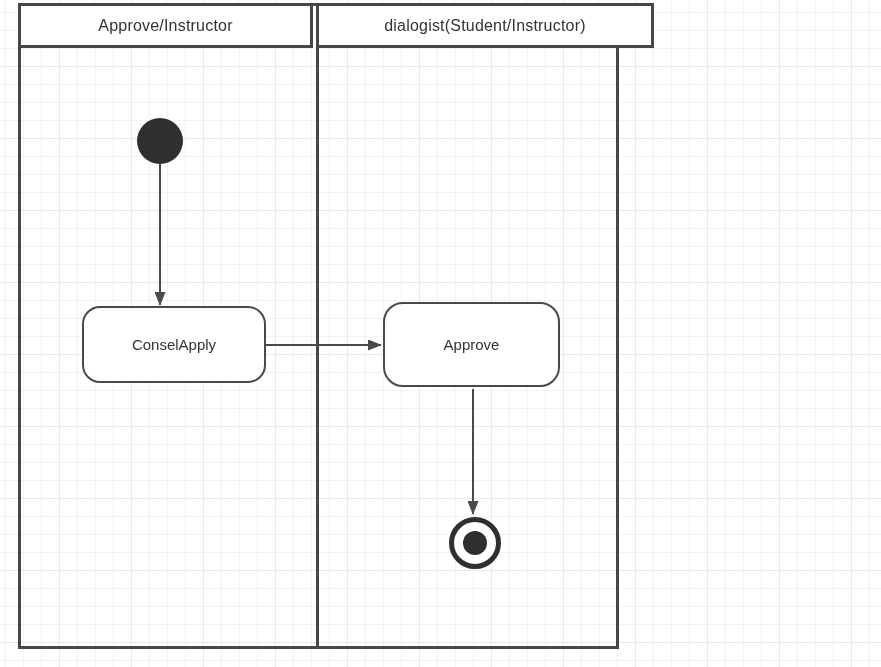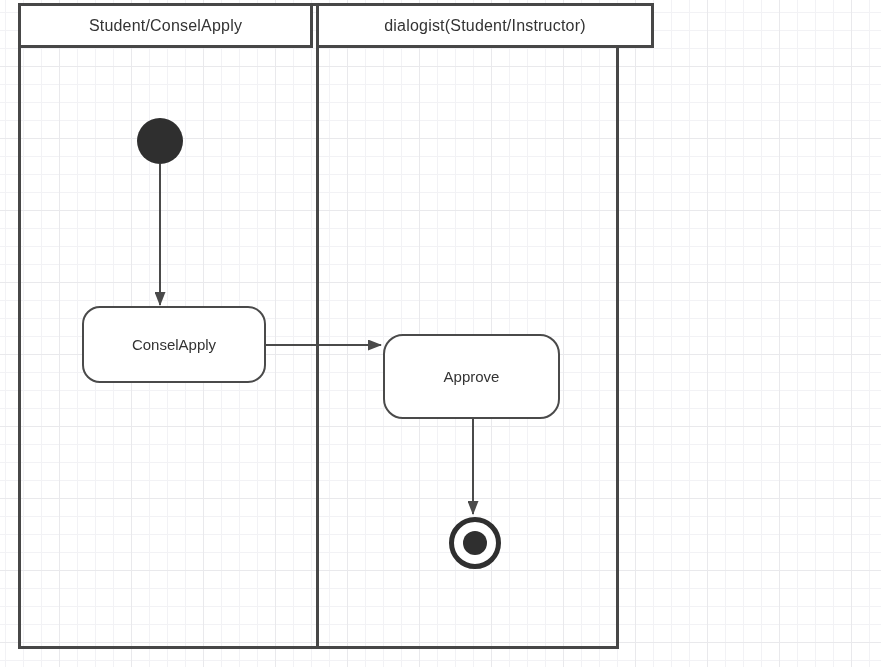--- a/index.html
+++ b/index.html
@@ -77,21 +77,21 @@
     background: var(--shape-fill, #ffffff);
     border: 2px solid var(--shape-border, #4a4a4a);
     box-sizing: border-box;
     display: flex;
     align-items: center;
     justify-content: center;
     font-size: 15px;
     color: var(--text, #333333);
   }
   .activity.consel  { left: 82px;  top: 306px; width: 184px; height: 77px; border-radius: 18px; }
-  .activity.approve { left: 383px; top: 302px; width: 177px; height: 85px; border-radius: 20px; margin-top: 32px; }
+  .activity.approve { left: 383px; top: 302px; width: 177px; height: 85px; border-radius: 20px; }
   .final-node {
     position: absolute;
     left: 449px; top: 517px;
     width: 52px; height: 52px;
     border: 5px solid var(--node-fill, #2f2f2f);
     border-radius: 50%;
     background: var(--shape-fill, #ffffff);
     box-sizing: border-box;
     display: flex;
     align-items: center;
@@ -104,21 +104,21 @@
   }
 </style>
 </head>
 <body>
 
 <div class="canvas">
 
   <div class="frame"></div>
 
   <div class="lane-header lane1">
-    <span>Student/ConselApply</span>
+    <span>Approve/Instructor</span>
   </div>
   <div class="lane-header lane2">
     <span>dialogist(Student/Instructor)</span>
   </div>
 
   <div class="lane-divider"></div>
 
   <svg class="edges" width="881" height="667" viewBox="0 0 881 667" xmlns="http://www.w3.org/2000/svg">
     <defs>
       <marker id="arrowhead" viewBox="0 0 14 11" refX="13" refY="5.5" markerWidth="14" markerHeight="11" orient="auto" markerUnits="userSpaceOnUse">

